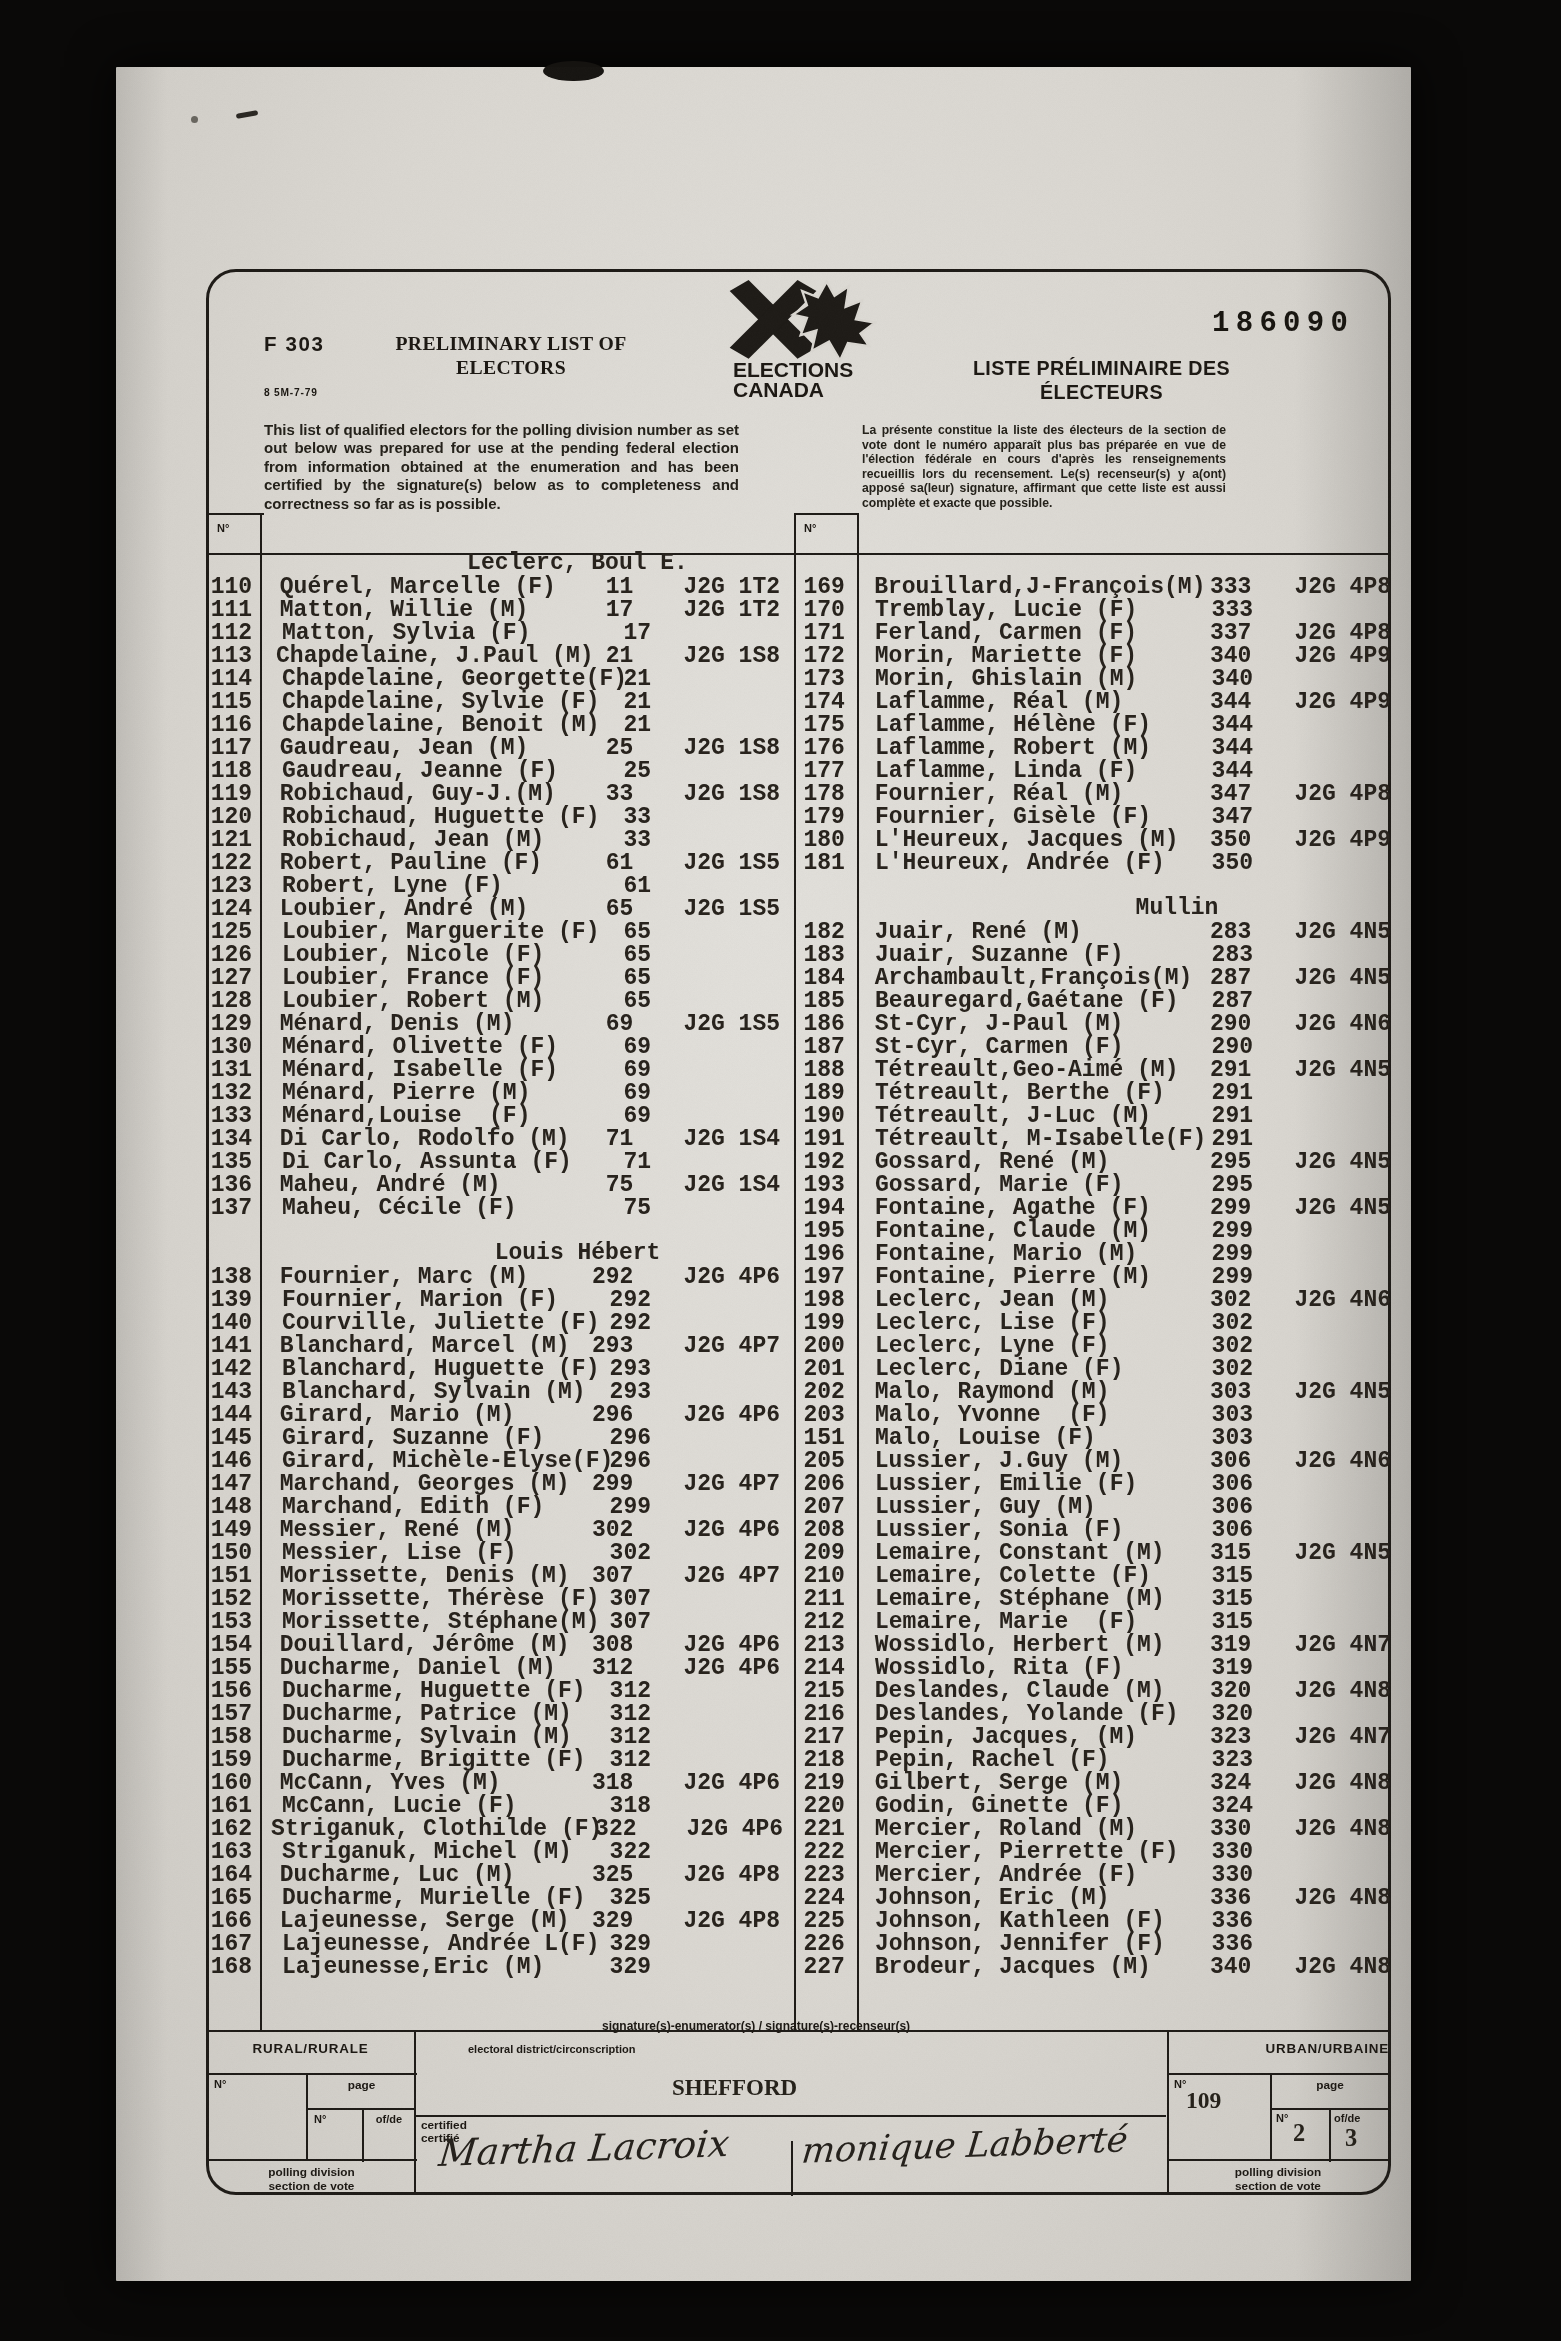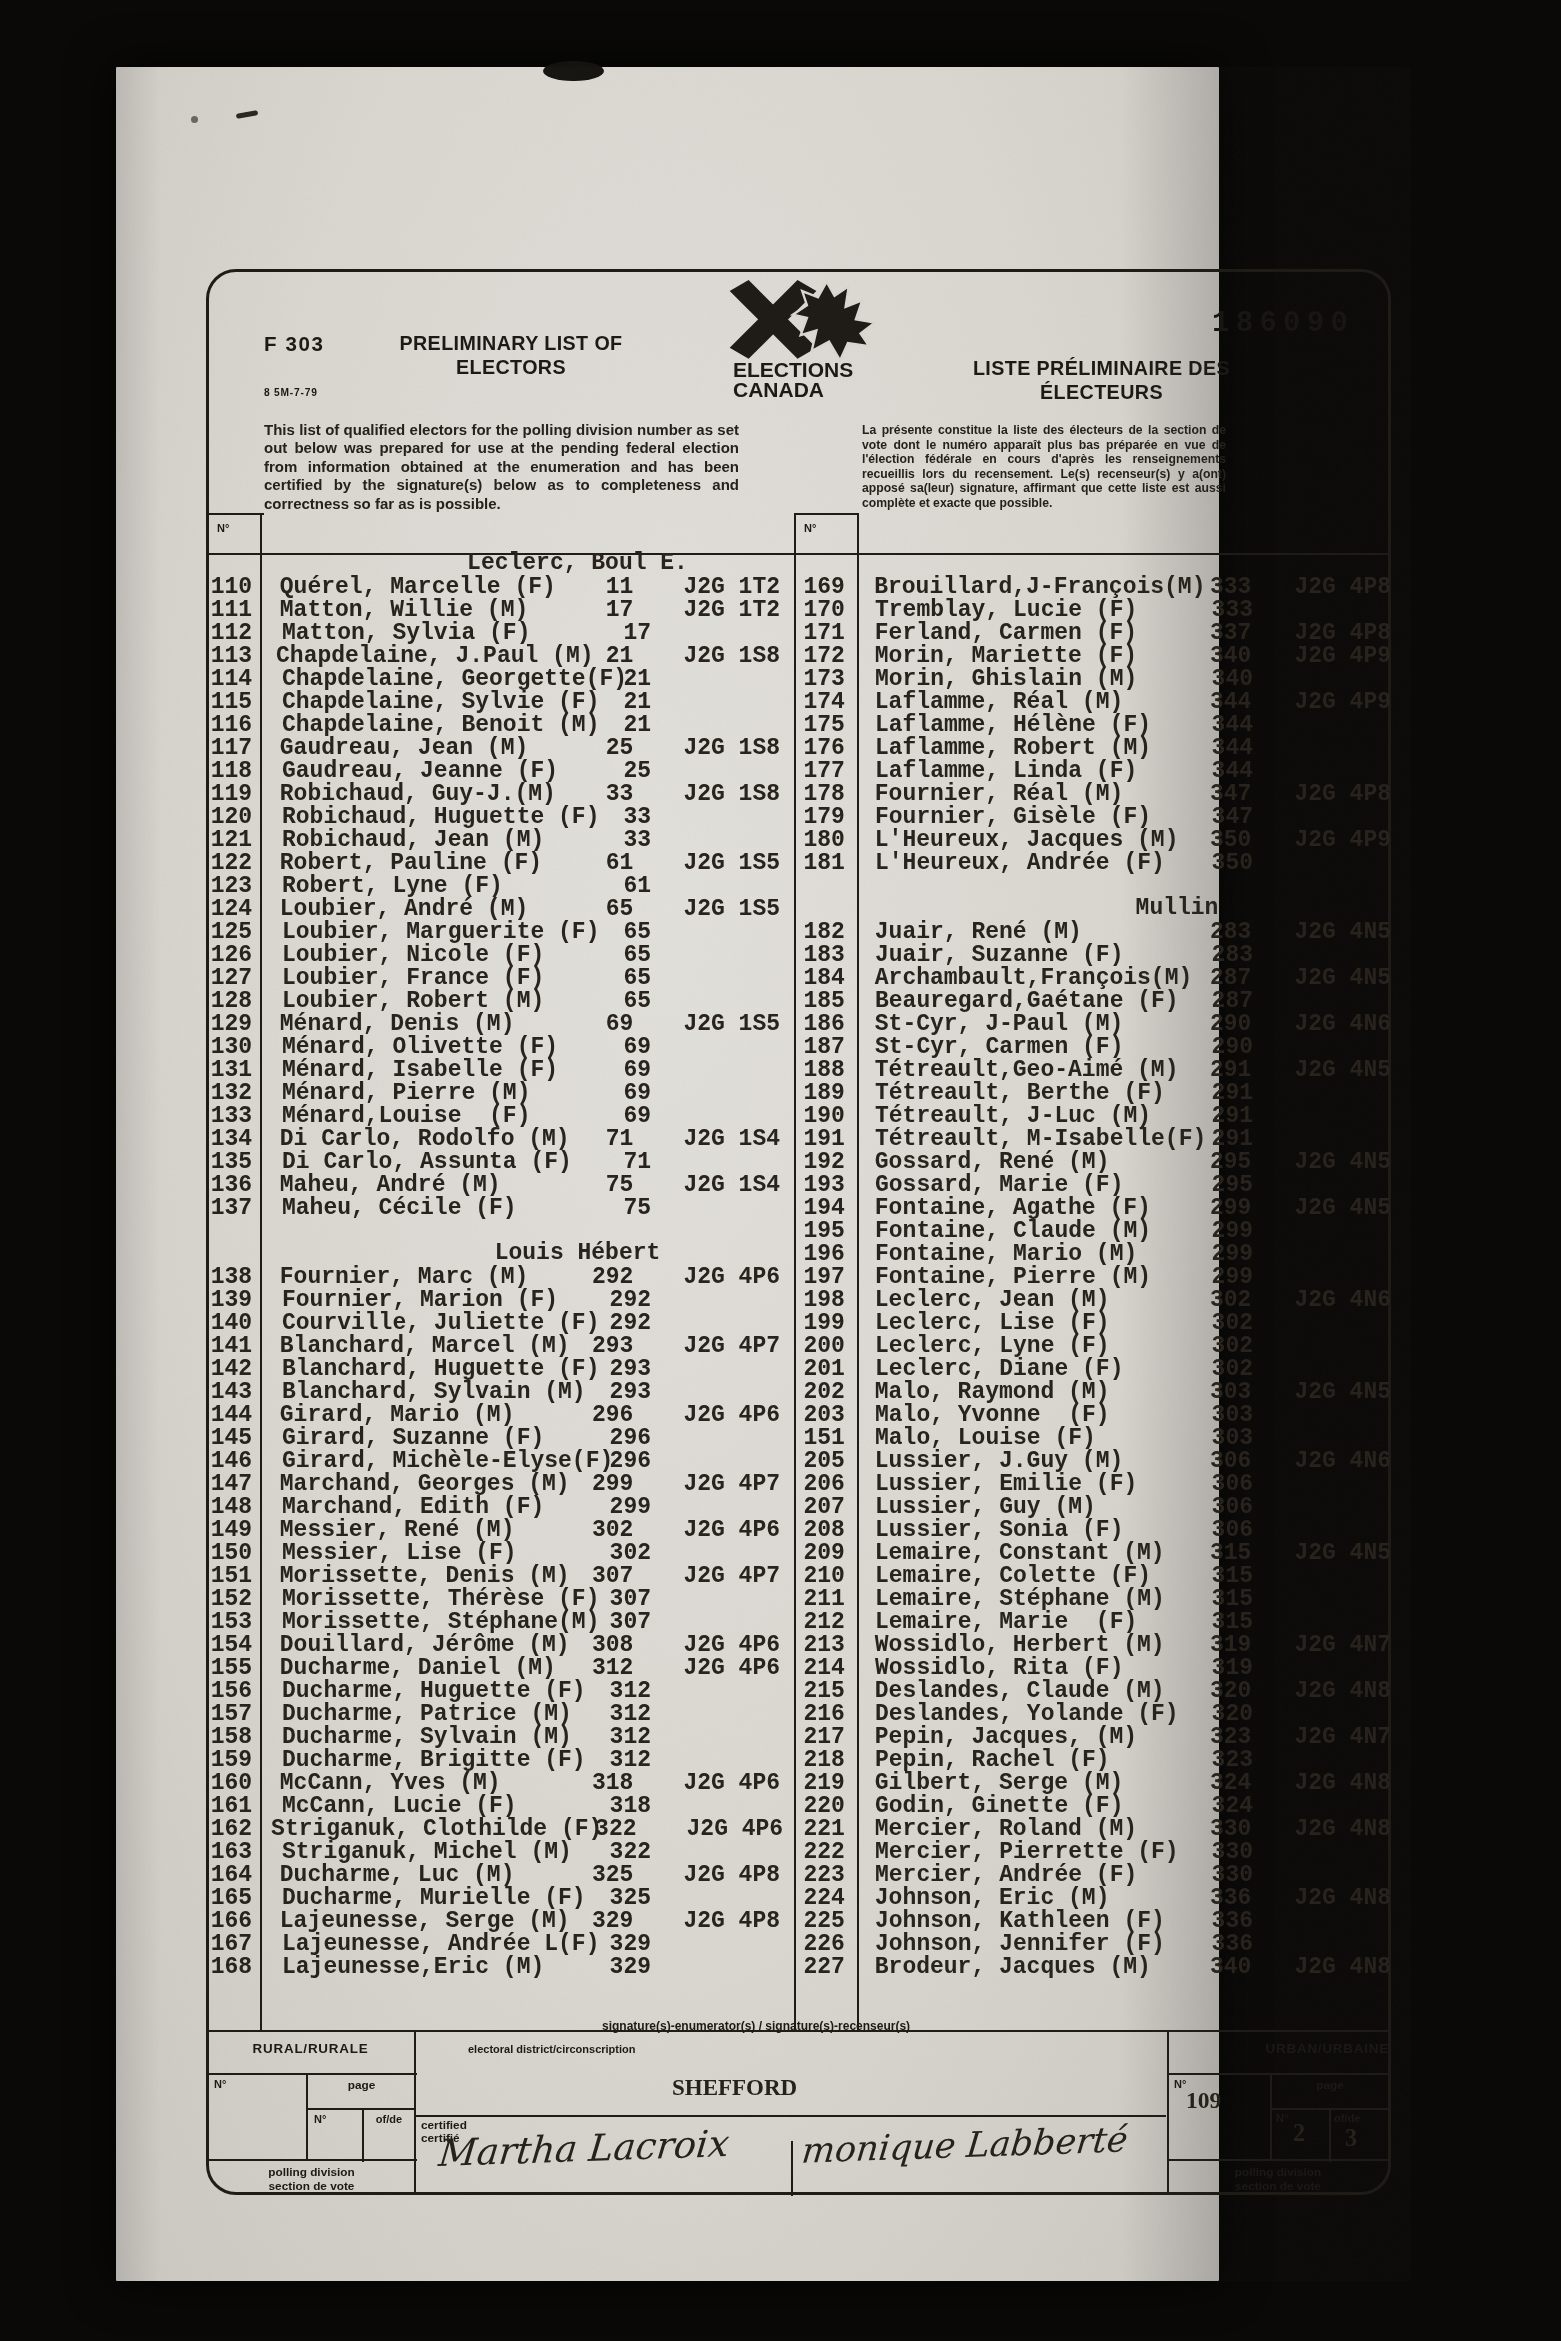--- a/index.html
+++ b/index.html
@@ -1,23 +1,23 @@
 <!DOCTYPE html>
 <html style="font-size:12.6px"><head>
 <meta charset="utf-8">
 <style>
   html,body{margin:0;padding:0;background:#070605;}
   .stage{position:relative;width:1561px;height:2342px;background:#0a0908;overflow:hidden;
          font-family:"Liberation Sans",sans-serif;}
   .abs{position:absolute;}
-  .paper{position:absolute;left:116px;top:67px;width:1087px;height:2214px;border-radius:1px;
+  .paper{position:absolute;left:116px;top:67px;width:1295px;height:2214px;border-radius:1px;
          background:
            linear-gradient(90deg, rgba(0,0,0,0.10) 0%, rgba(0,0,0,0) 4%, rgba(0,0,0,0) 91%, rgba(0,0,0,0.16) 100%),
            radial-gradient(ellipse at 50% 38%, #e3e1dc 0%, #dbd8d2 55%, #ccc9c3 100%);
-         box-shadow:0 0 47px rgba(0,0,0,0.85);padding-left:16px;}
+         box-shadow:0 0 47px rgba(0,0,0,0.85);}
   .form-border{position:absolute;left:206px;top:269px;width:1185px;height:1926px;box-sizing:border-box;
          border:3.1px solid #1d1a16;border-radius:30px;}
   .lbl{font-family:"Liberation Sans",sans-serif;font-weight:bold;color:#1b1712;}
   .typed{font-family:Liberation Serif, serif;font-weight:700;color:#242019;}
   .serif-stamp{font-family:Liberation Mono, monospace;}
   .just{text-align:justify;}
   .hline{position:absolute;height:2.4px;background:#1d1a16;}
   .vline{position:absolute;width:2.4px;background:#1d1a16;}
   
   .colbox{position:absolute;top:552px;}
@@ -42,21 +42,21 @@
 
     <div class="abs" style="left:120px;top:45px;width:22px;height:4.7px;background:#2a2722;transform:rotate(-10deg);border-radius:2.4px;"></div>
     <div class="abs" style="left:75px;top:49px;width:7px;height:7px;background:#3a3731;border-radius:50%;opacity:.7;"></div>
     <div class="abs" style="left:427px;top:-6.3px;width:61px;height:20.5px;background:#151310;border-radius:50%;"></div>
 
     <div class="form-border" style="left:90px;top:202px;"></div>
 
     <div class="abs lbl" style="left:148px;top:265px;font-size:20.5px;letter-spacing:1.6px;">F 303</div>
     <div class="abs lbl" style="left:148px;top:320px;font-size:10.2px;letter-spacing:0.8px;">8 5M-7-79</div>
 
-    <div class="abs lbl" style="left:261px;top:264px;width:268px;text-align:center;font-size:19.7px;line-height:24.4px;letter-spacing:0.4px;">
+    <div class="abs lbl" style="left:261px;top:264px;width:268px;text-align:center;font-size:19.7px;line-height:24.4px;letter-spacing:0.4px;font-family:Liberation Serif, serif;">
       <div>PRELIMINARY LIST OF</div>
       <div>ELECTORS</div>
     </div>
 
     <svg class="abs" style="left:612px;top:213px;" width="150" height="82" viewBox="0 0 190 104">
       <polygon points="2,14 26,0 112,86 88,100" fill="#1d1a16"></polygon>
       <polygon points="88,0 112,14 26,100 2,86" fill="#1d1a16"></polygon>
       <path d="M125,2 L135,20 L153,8 L149,34 L170,26 L162,50 L186,54 L168,68 L179,84 L152,80 L142,102 L128,78 L106,90 L112,64 L92,70 L100,48 L82,44 L100,32 L94,14 L114,22 Z" fill="#1d1a16" stroke="#dbd8d2" stroke-width="3"></path>
     </svg>
     <div class="abs lbl" style="left:617px;top:291px;font-size:21px;letter-spacing:0px;">ELECTIONS</div>

